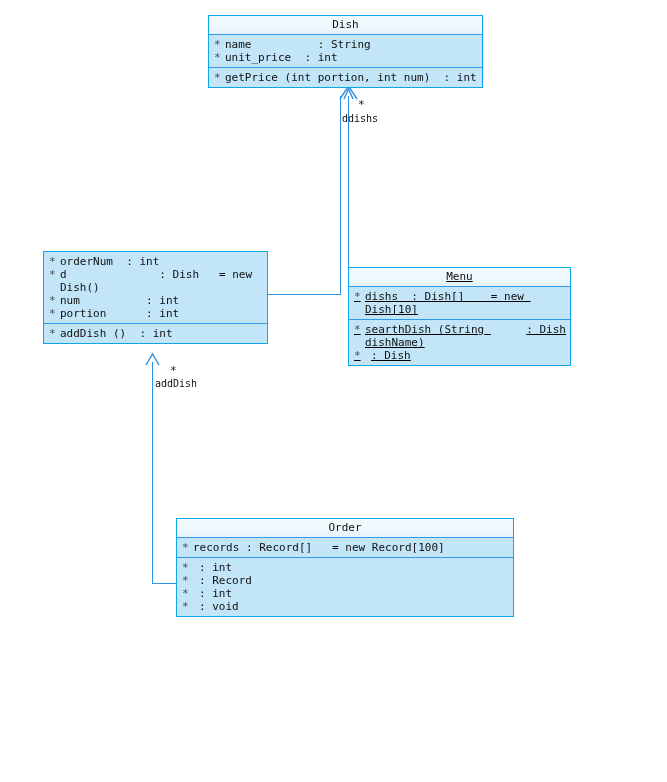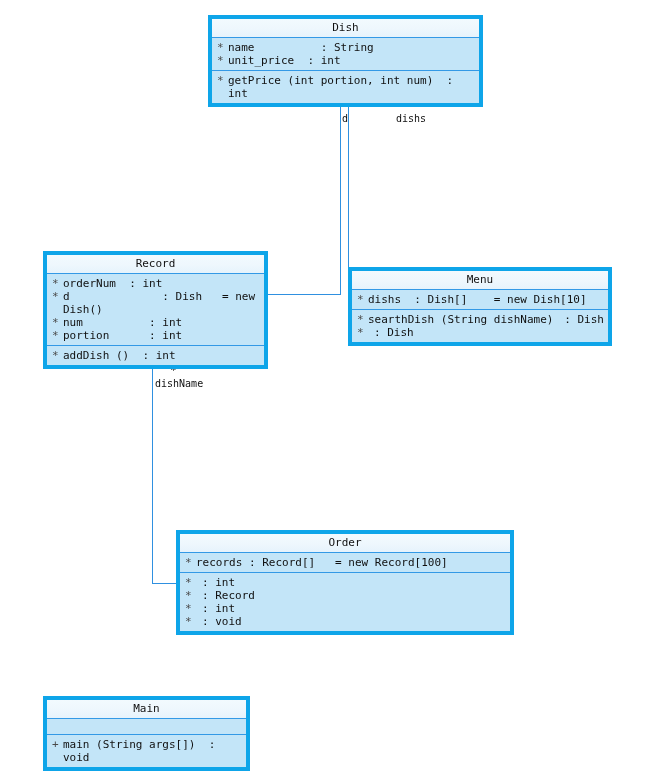--- a/index.html
+++ b/index.html
@@ -19,21 +19,21 @@
     position: absolute;
     left: 0; top: 0;
     width: 667px;
     height: 782px;
   }
 
   
   .uml-class {
     position: absolute;
     box-sizing: border-box;
-    border: 4px solid #0ea5e9;
+    border: 1px solid #0ea5e9;
     background: #fdba74;
     box-shadow: 0 0 0 0 transparent;
   }
   .uml-class .cls-header {
     box-sizing: border-box;
     height: 19px;
     line-height: 18px;
     text-align: center;
     font-size: 11px;
     color: #111111;
@@ -130,24 +130,24 @@
   </svg>
 
   <div class="conn v" style="left:152px; top:362px; height:222px;"></div>
   <div class="conn h" style="left:152px; top:583px; width:25px;"></div>
   <svg class="arrow-open" style="left:143px; top:352px; width:20px; height:14px;" viewBox="0 0 20 14">
     <path d="M3 13 L9.5 2 L16 13" fill="none" stroke="#2f90e0" stroke-width="1.4"></path>
   </svg>
 
   <div class="edge-mult" style="left:358px; top:99px;">*</div>
   <div class="edge-label" style="left:342px; top:113px;">d</div>
-  <div class="edge-label" style="left:348px; top:113px;margin-left:48px;">dishs</div>
+  <div class="edge-label" style="left:348px; top:113px;">dishs</div>
 
   <div class="edge-mult" style="left:170px; top:365px;">*</div>
-  <div class="edge-label" style="left:155px; top:378px;">dishName</div>
+  <div class="edge-label" style="left:155px; top:378px;">addDish</div>
 
   <div class="uml-class" style="left:208px; top:15px; width:275px;">
     <div class="cls-header">Dish</div>
     <div class="cls-section">
       <div class="member">
         <span class="vis">*</span>
         <span class="sig">name          : String</span>
       </div>
       <div class="member">
         <span class="vis">*</span>
@@ -156,21 +156,20 @@
     </div>
     <div class="cls-section">
       <div class="member">
         <span class="vis">*</span>
         <span class="sig">getPrice (int portion, int num)  : int</span>
       </div>
     </div>
   </div>
 
   <div class="uml-class" style="left:43px; top:251px; width:225px;">
-    <div class="cls-header">Record</div>
     <div class="cls-section">
       <div class="member">
         <span class="vis">*</span>
         <span class="sig">orderNum  : int</span>
       </div>
       <div class="member">
         <span class="vis">*</span>
         <span class="sig">d              : Dish   = new Dish()</span>
       </div>
       <div class="member">
@@ -183,42 +182,42 @@
       </div>
     </div>
     <div class="cls-section">
       <div class="member">
         <span class="vis">*</span>
         <span class="sig">addDish ()  : int</span>
       </div>
     </div>
   </div>
 
-  <div class="uml-class" style="left:348px; top:267px; width:264px;">
+  <div class="uml-class" style="left:348px; top:267px; width:223px;text-decoration:underline;">
     <div class="cls-header">Menu</div>
     <div class="cls-section">
       <div class="member">
         <span class="vis">*</span>
         <span class="sig">dishs  : Dish[]    = new Dish[10]</span>
       </div>
     </div>
     <div class="cls-section">
       <div class="member">
         <span class="vis">*</span>
         <span class="sig">searthDish (String dishName)</span>
         <span class="rtype">: Dish</span>
       </div>
       <div class="member">
         <span class="vis">*</span>
         <span class="rtype">: Dish</span>
       </div>
     </div>
   </div>
 
-  <div class="uml-class" style="left:176px; top:530px; width:338px;">
+  <div class="uml-class" style="left:176px; top:518px; width:338px;">
     <div class="cls-header">Order</div>
     <div class="cls-section">
       <div class="member">
         <span class="vis">*</span>
         <span class="sig">records : Record[]   = new Record[100]</span>
       </div>
     </div>
     <div class="cls-section">
       <div class="member">
         <span class="vis">*</span>
@@ -232,24 +231,14 @@
         <span class="vis">*</span>
         <span class="rtype">: int</span>
       </div>
       <div class="member">
         <span class="vis">*</span>
         <span class="rtype">: void</span>
       </div>
     </div>
   </div>
 
-  <div class="uml-class" style="left:43px; top:696px; width:207px;">
-    <div class="cls-header">Main</div>
-    <div class="cls-section empty"></div>
-    <div class="cls-section">
-      <div class="member">
-        <span class="vis">+</span>
-        <span class="sig">main (String args[])  : void</span>
-      </div>
-    </div>
-  </div>
 
 </div>
 
 </body></html>

